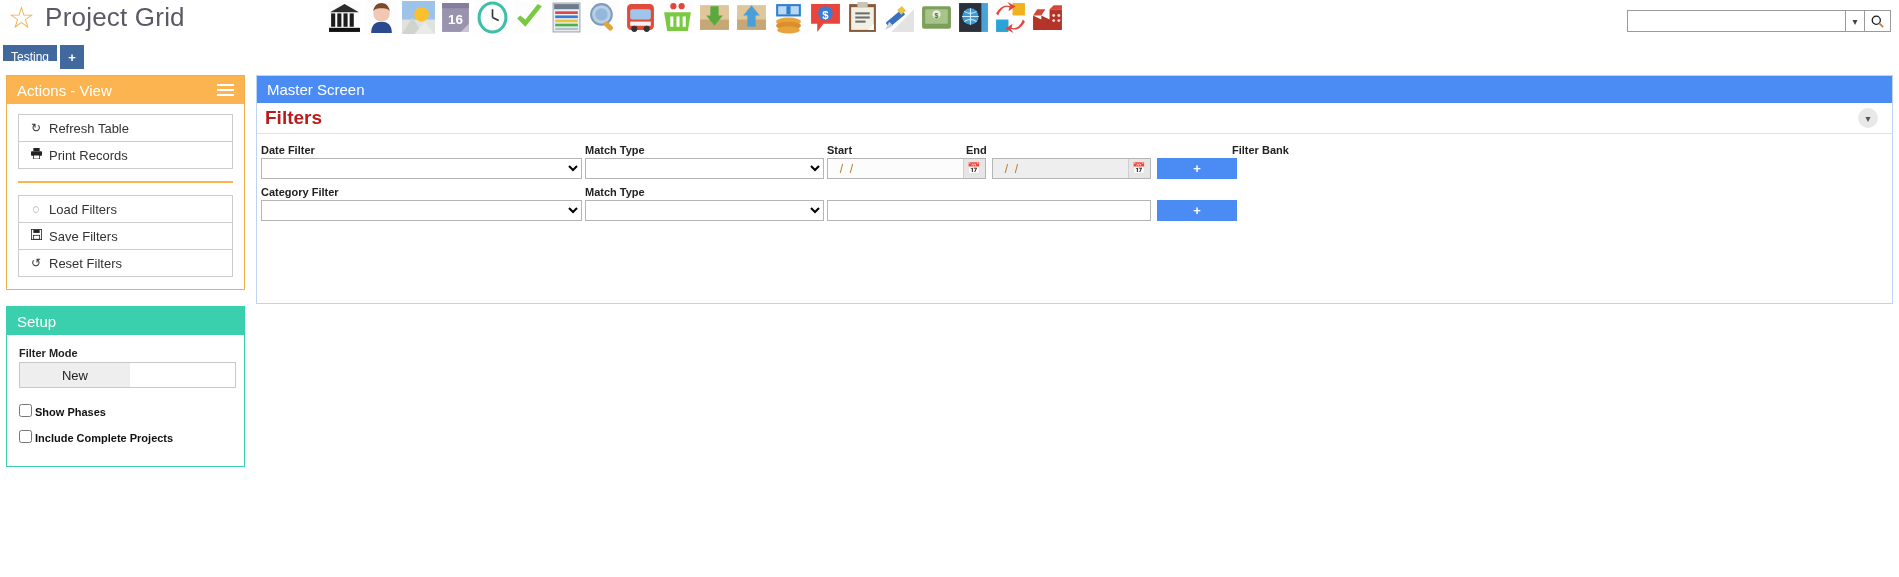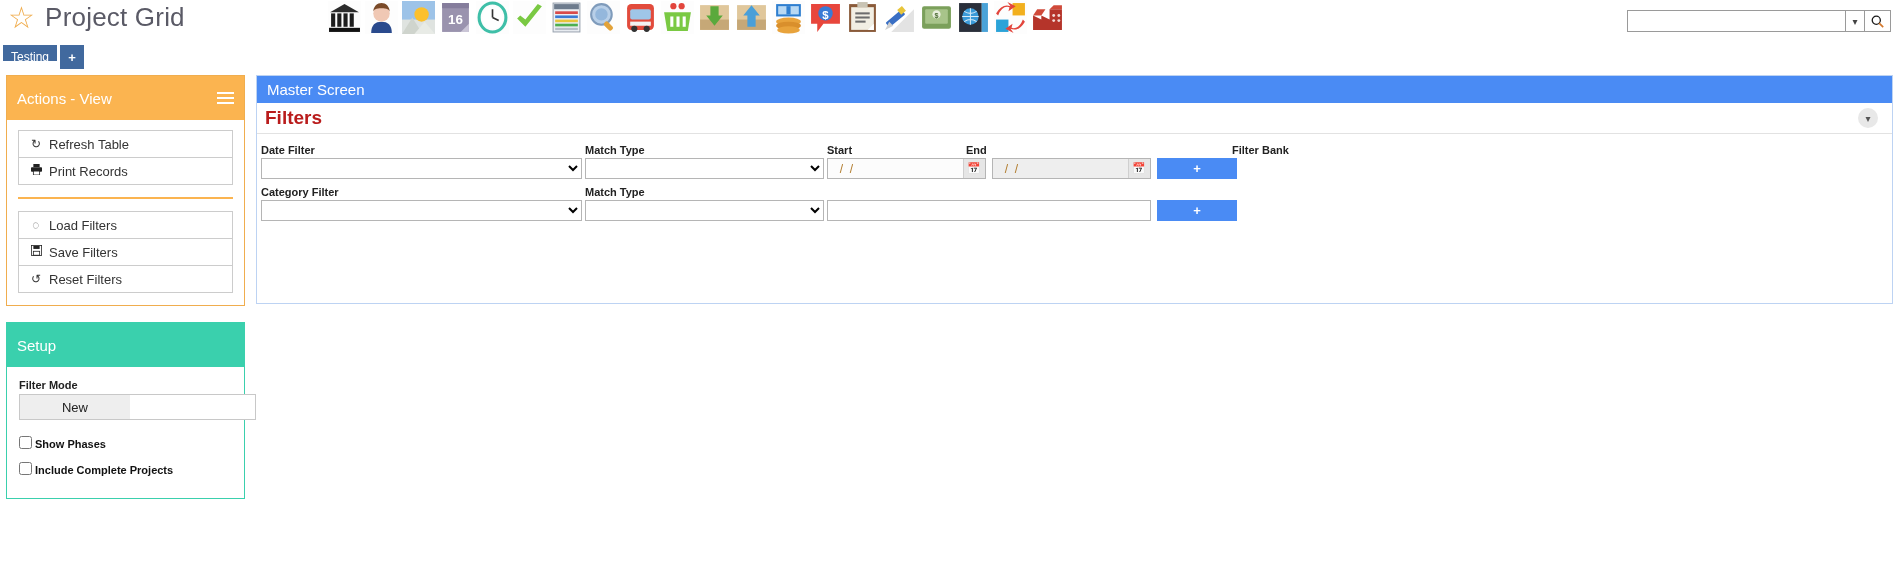--- a/index.html
+++ b/index.html
@@ -106,21 +106,21 @@
     width: 239px;
   }
 
   .panel { background: #fff; }
 
   .panel-actions { border: 1px solid #f0ad4e; }
   .panel-actions .panel-head {
     background: #fbb councils;
   }
   .panel-head {
-    height: 44px;
+    height: 28px;
     display: flex; align-items: center; justify-content: space-between;
     padding: 0 10px;
     color: #fff;
     font-size: 15px;
   }
   .head-orange { background: #fbb450; }
   .head-teal   { background: #3ad0ad; }
 
   .hamburger { display:flex; flex-direction:column; gap:3px; cursor:pointer; }
   .hamburger span { display:block; width:17px; height:2px; background:#fff; }
@@ -150,21 +150,21 @@
   .panel-setup {
     border: 1px solid #3ad0ad;
     margin-top: 16px;
   }
   .setup-body { padding: 12px 12px 10px 12px; }
   .field-label { font-size: 11px; color: #222; margin-bottom: 3px; font-weight: bold; }
   .toggle-wrap {
     border: 1px solid #c8c8c8;
     display: flex;
     height: 26px;
-    width: 237px;
+    width: 217px;
     margin-bottom: 16px;
   }
   .toggle-on {
     flex: 0 0 110px;
     background: #eeeeee;
     display: flex; align-items:center; justify-content:center;
     font-size: 13px; color: #222;
     cursor: pointer;
   }
   .toggle-off { flex: 1; background: #fff; cursor: pointer; }

